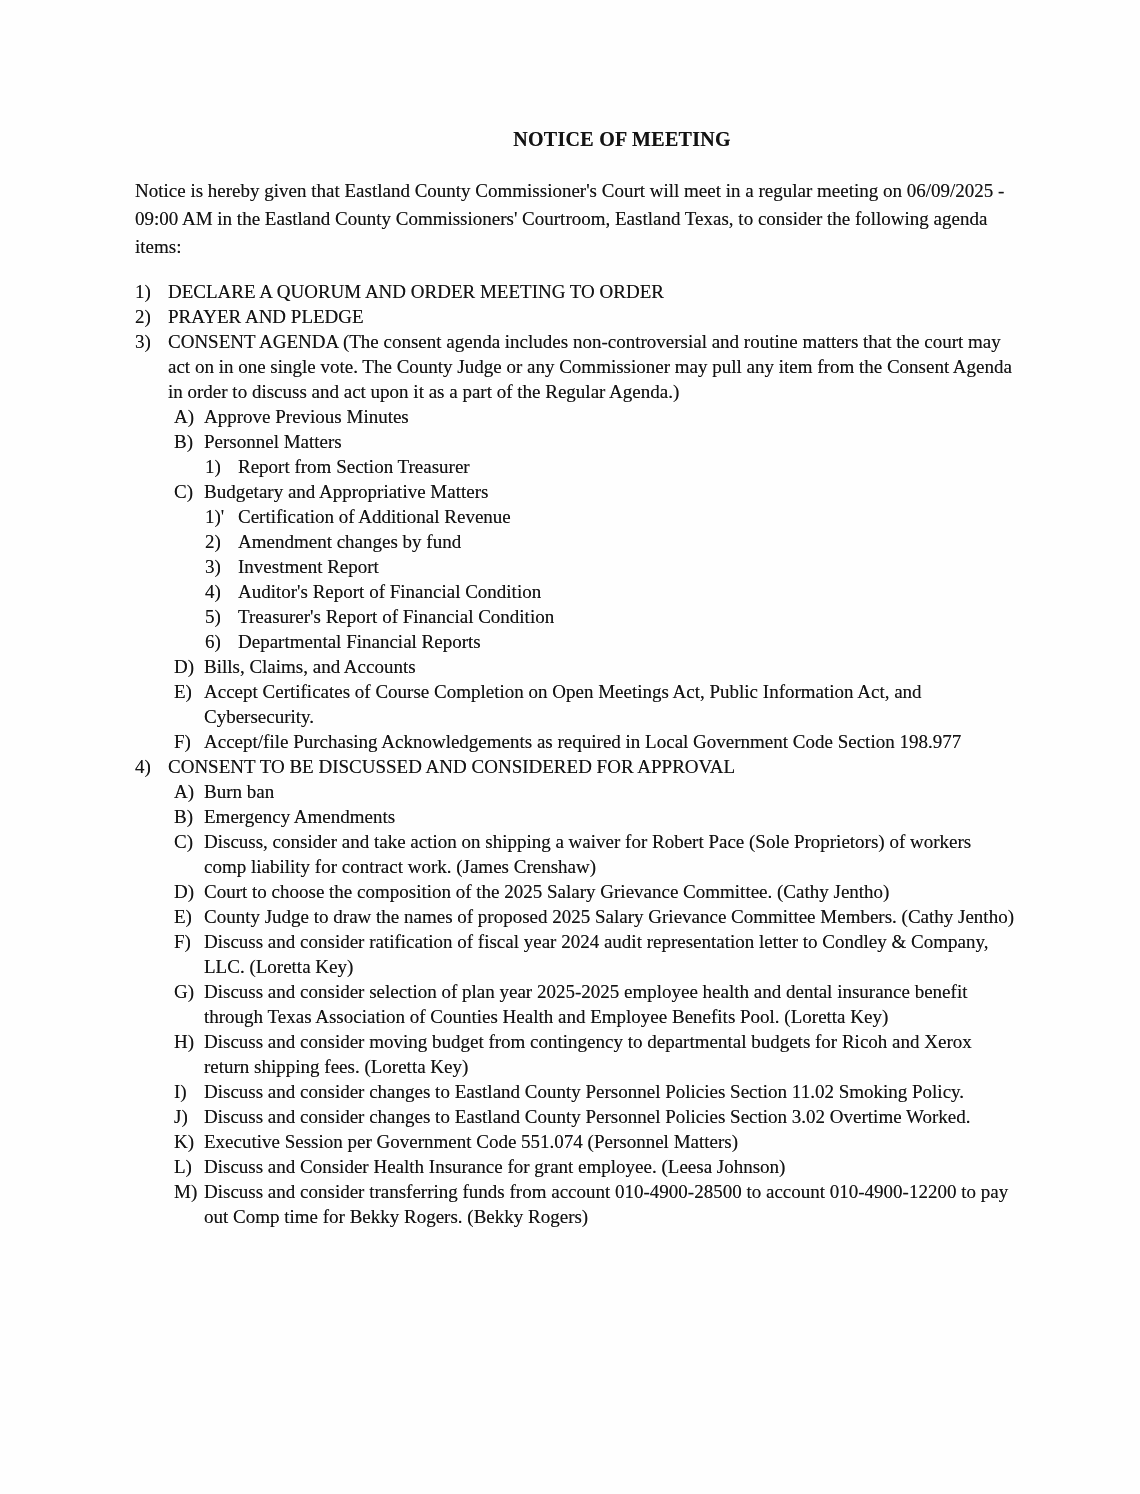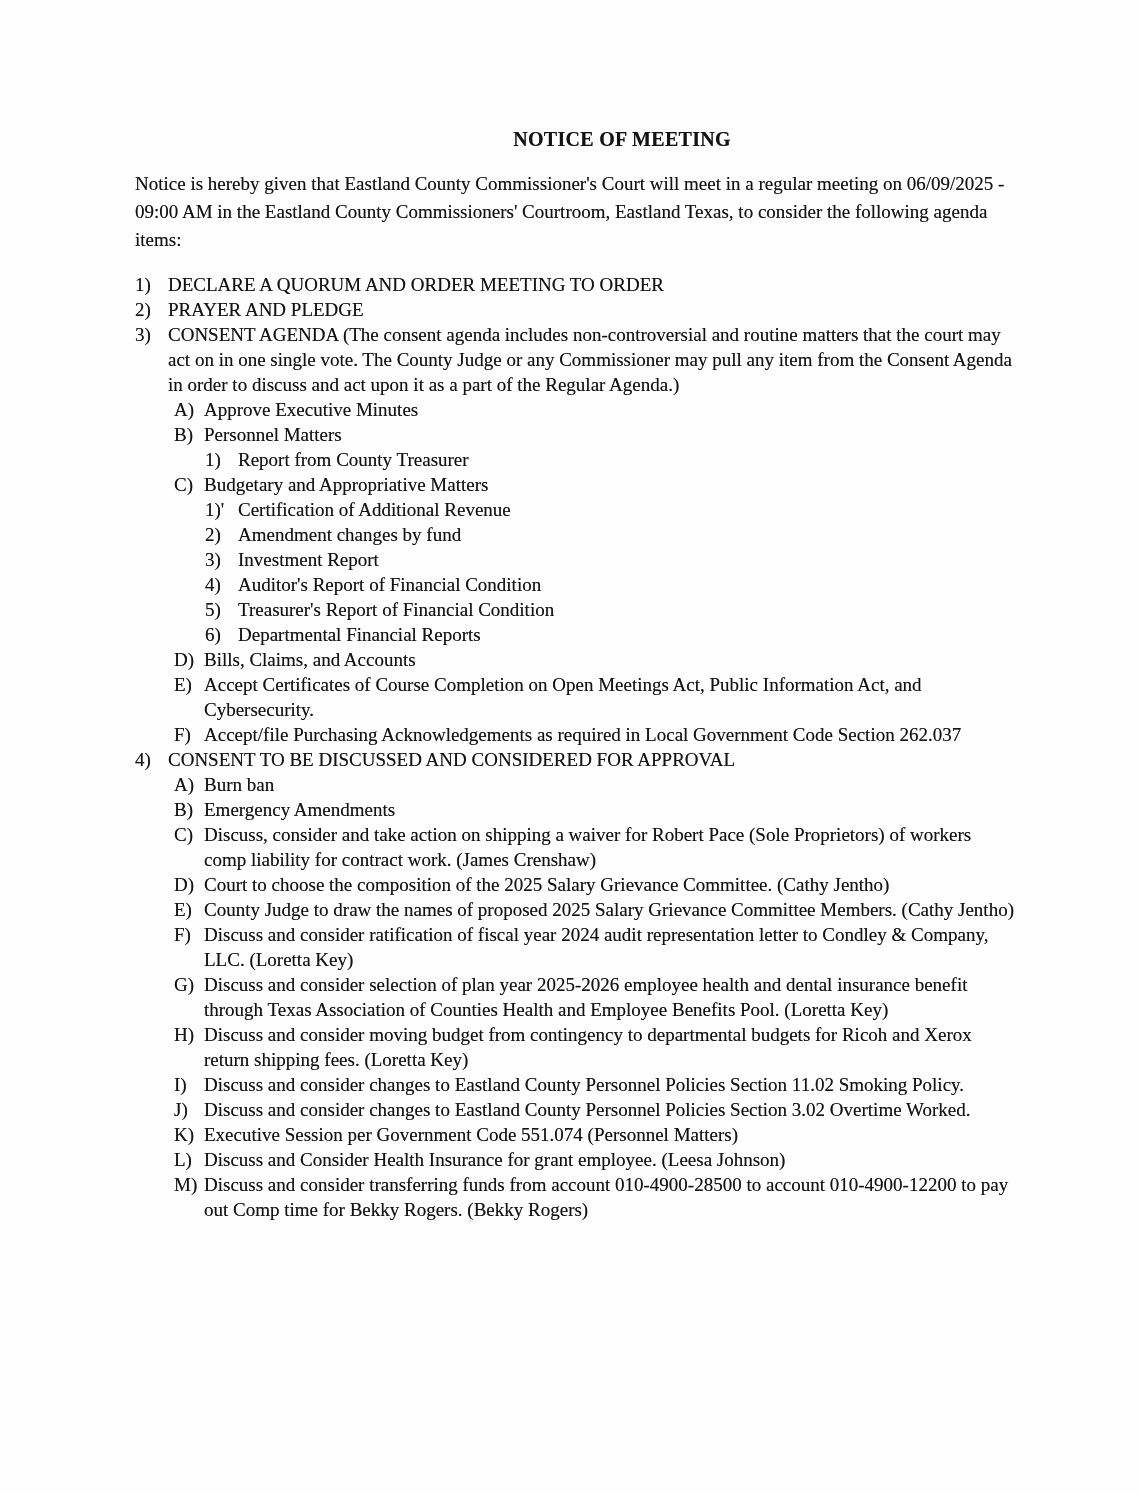--- a/index.html
+++ b/index.html
@@ -23,21 +23,21 @@
     margin: 0;
     font-size: 20px;
     line-height: 22px;
     font-weight: bold;
     text-align: center;
     position: relative;
     left: 47px;
     letter-spacing: 0.3px;
   }
   .intro {
-    margin: 20px 0 0 0;
+    margin: 27px 0 0 0;
     font-size: 19px;
     line-height: 28px;
     max-width: 880px;
   }
   .agenda {
     margin-top: 18px;
     font-size: 19px;
     line-height: 25px;
   }
   .item .row { display: flex; align-items: flex-start; }
@@ -70,33 +70,33 @@
       </div>
       <div class="item lvl1">
         <div class="row">
           <span class="marker">3)</span>
           <span class="txt">CONSENT AGENDA (The consent agenda includes non-controversial and routine matters that the court may act on in one single vote. The County Judge or any Commissioner may pull any item from the Consent Agenda in order to discuss and act upon it as a part of the Regular Agenda.)</span>
         </div>
         <div class="children">
           <div class="item lvl2">
             <div class="row">
               <span class="marker">A)</span>
-              <span class="txt">Approve Executive Minutes</span>
+              <span class="txt">Approve Previous Minutes</span>
             </div>
           </div>
           <div class="item lvl2">
             <div class="row">
               <span class="marker">B)</span>
               <span class="txt">Personnel Matters</span>
             </div>
             <div class="children">
               <div class="item lvl3">
                 <div class="row">
                   <span class="marker">1)</span>
-                  <span class="txt">Report from County Treasurer</span>
+                  <span class="txt">Report from Section Treasurer</span>
                 </div>
               </div>
             </div>
           </div>
           <div class="item lvl2">
             <div class="row">
               <span class="marker">C)</span>
               <span class="txt">Budgetary and Appropriative Matters</span>
             </div>
             <div class="children">
@@ -146,21 +146,21 @@
           </div>
           <div class="item lvl2">
             <div class="row">
               <span class="marker">E)</span>
               <span class="txt">Accept Certificates of Course Completion on Open Meetings Act, Public Information Act, and Cybersecurity.</span>
             </div>
           </div>
           <div class="item lvl2">
             <div class="row">
               <span class="marker">F)</span>
-              <span class="txt">Accept/file Purchasing Acknowledgements as required in Local Government Code Section 262.037</span>
+              <span class="txt">Accept/file Purchasing Acknowledgements as required in Local Government Code Section 198.977</span>
             </div>
           </div>
         </div>
       </div>
       <div class="item lvl1">
         <div class="row">
           <span class="marker">4)</span>
           <span class="txt">CONSENT TO BE DISCUSSED AND CONSIDERED FOR APPROVAL</span>
         </div>
         <div class="children">
@@ -196,21 +196,21 @@
           </div>
           <div class="item lvl2">
             <div class="row">
               <span class="marker">F)</span>
               <span class="txt">Discuss and consider ratification of fiscal year 2024 audit representation letter to Condley &amp; Company, LLC. (Loretta Key)</span>
             </div>
           </div>
           <div class="item lvl2">
             <div class="row">
               <span class="marker">G)</span>
-              <span class="txt">Discuss and consider selection of plan year 2025-2026 employee health and dental insurance benefit through Texas Association of Counties Health and Employee Benefits Pool. (Loretta Key)</span>
+              <span class="txt">Discuss and consider selection of plan year 2025-2025 employee health and dental insurance benefit through Texas Association of Counties Health and Employee Benefits Pool. (Loretta Key)</span>
             </div>
           </div>
           <div class="item lvl2">
             <div class="row">
               <span class="marker">H)</span>
               <span class="txt">Discuss and consider moving budget from contingency to departmental budgets for Ricoh and Xerox return shipping fees. (Loretta Key)</span>
             </div>
           </div>
           <div class="item lvl2">
             <div class="row">

